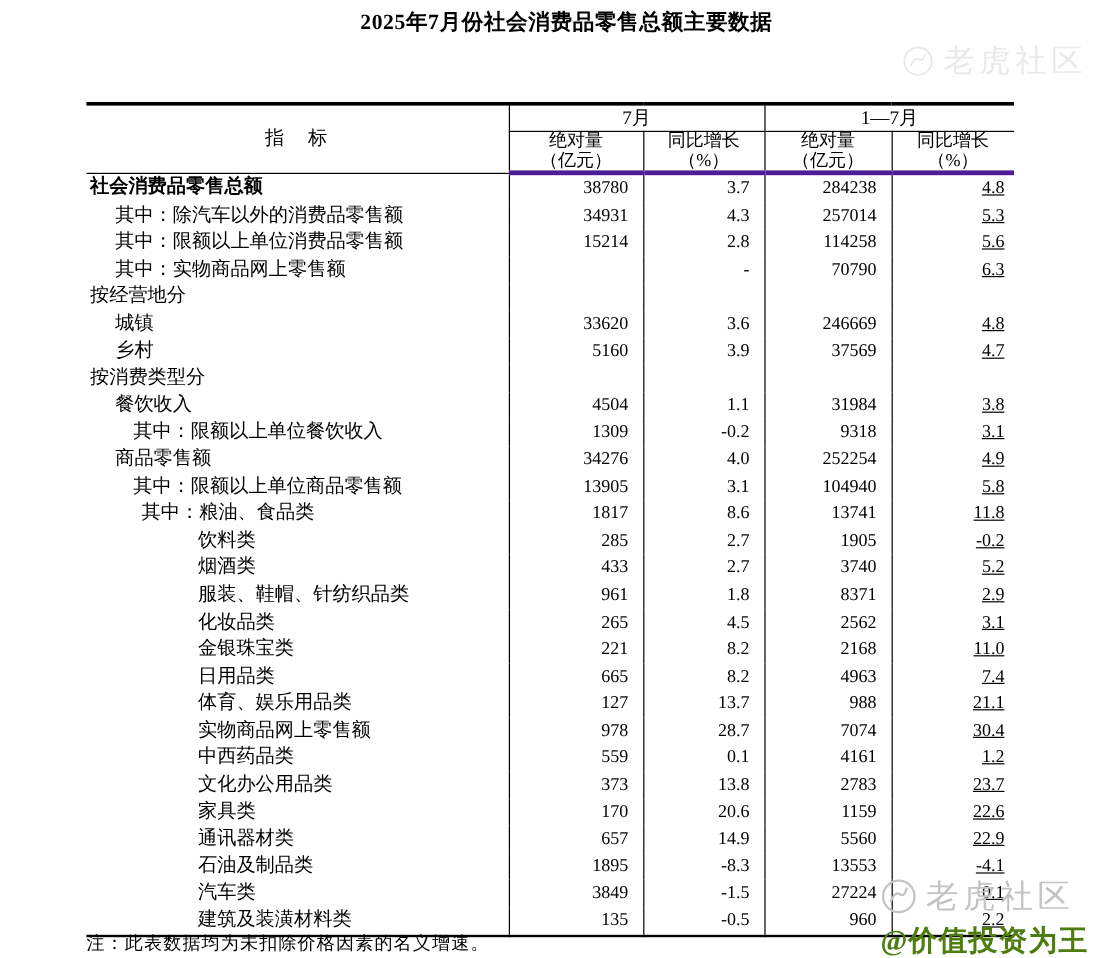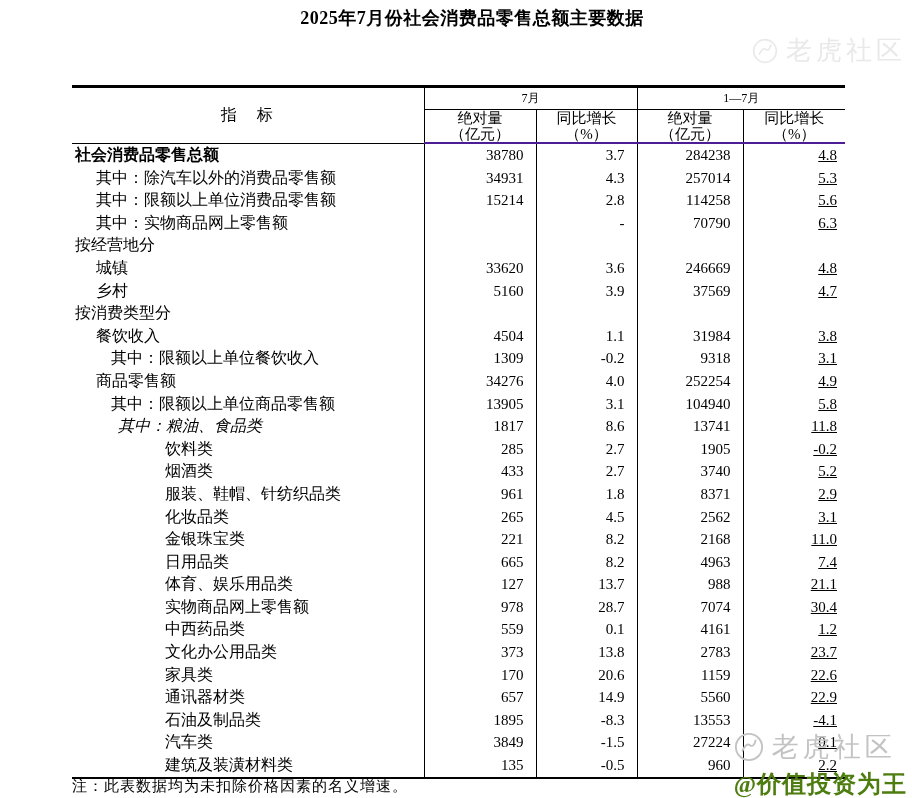--- a/index.html
+++ b/index.html
@@ -38,34 +38,34 @@
   col.c1 { width: 352px; }
   col.c2 { width: 112px; }
   col.c3 { width: 101px; }
   col.c4 { width: 106px; }
   col.c5 { width: 102px; }
   th, td { padding: 0; font-weight: normal; }
   .bl { border-left: 1px solid #000; }
   th.group {
     height: 21px;
     border-bottom: 1px solid #000;
-    font-size: 12px;
+    font-size: 16px;
     text-align: center;
     vertical-align: middle;
   }
   th.indicator {
     border-bottom: 1px solid #000;
     font-size: 16px;
     text-align: center;
     vertical-align: middle;
     letter-spacing: 2px;
   }
   th.sub {
     height: 32px;
-    border-bottom: 2px solid #4c1d95;
+    border-bottom: 4px solid #4c1d95;
     font-size: 15px;
     line-height: 16px;
     text-align: center;
     vertical-align: middle;
   }
   tbody td {
     height: 22.6px;
     line-height: 22.6px;
     font-size: 16px;
     white-space: nowrap;
@@ -235,21 +235,21 @@
     <td class="c-num bl last">4.9</td>
   </tr>
         <tr>
     <td class="c-label" style="padding-left: 39px;">其中：限额以上单位商品零售额</td>
     <td class="c-num bl">13905</td>
     <td class="c-num bl">3.1</td>
     <td class="c-num bl">104940</td>
     <td class="c-num bl last">5.8</td>
   </tr>
         <tr>
-    <td class="c-label" style="padding-left: 46px; font-style: italic;">其中：粮油、食品类</td>
+    <td class="c-label" style="padding-left: 46px;">其中：粮油、食品类</td>
     <td class="c-num bl">1817</td>
     <td class="c-num bl">8.6</td>
     <td class="c-num bl">13741</td>
     <td class="c-num bl last">11.8</td>
   </tr>
         <tr>
     <td class="c-label" style="padding-left: 93px;">饮料类</td>
     <td class="c-num bl">285</td>
     <td class="c-num bl">2.7</td>
     <td class="c-num bl">1905</td>

